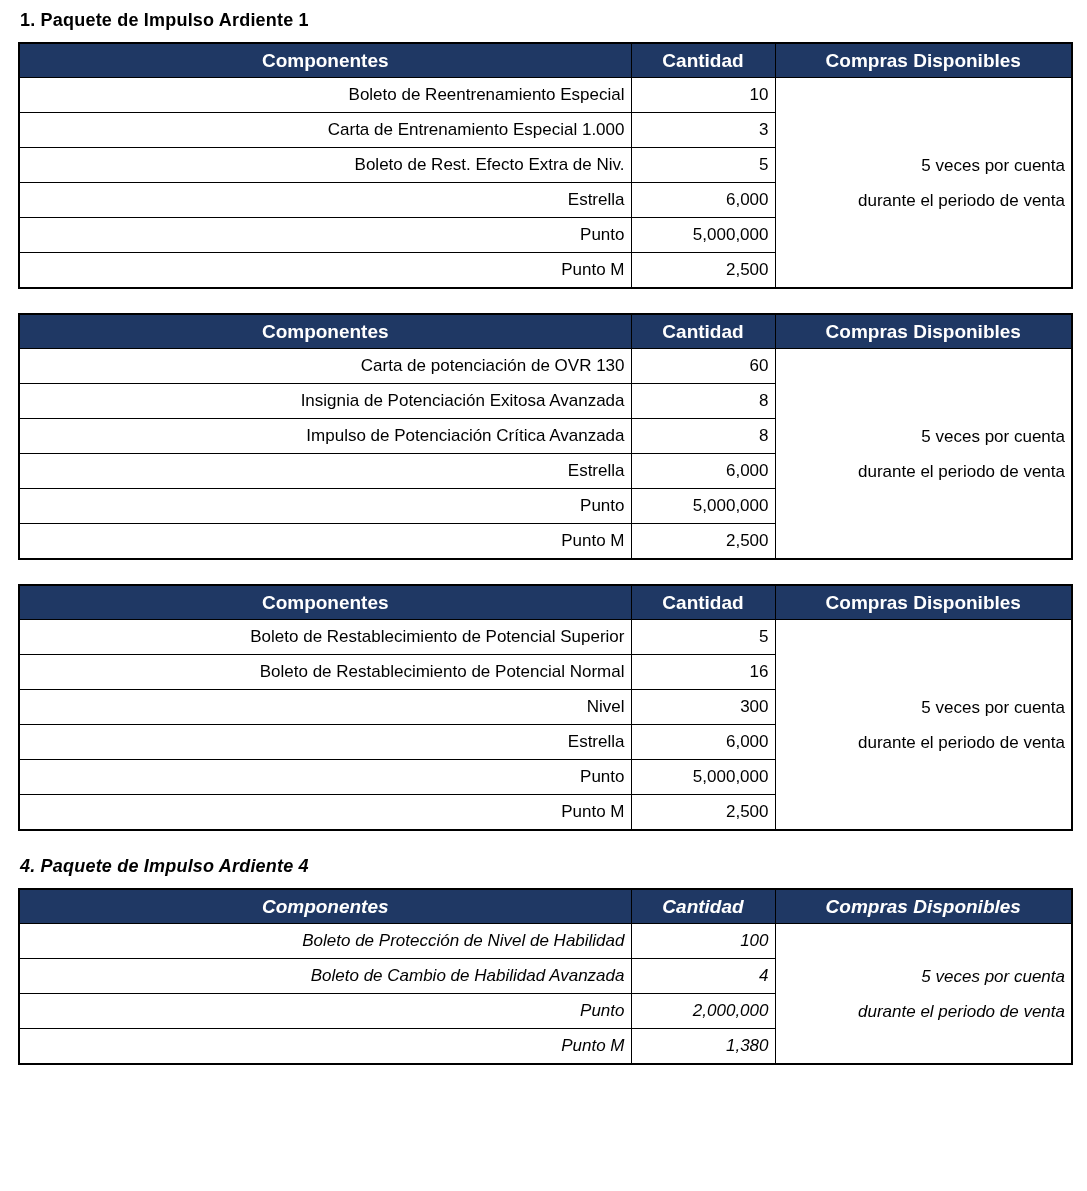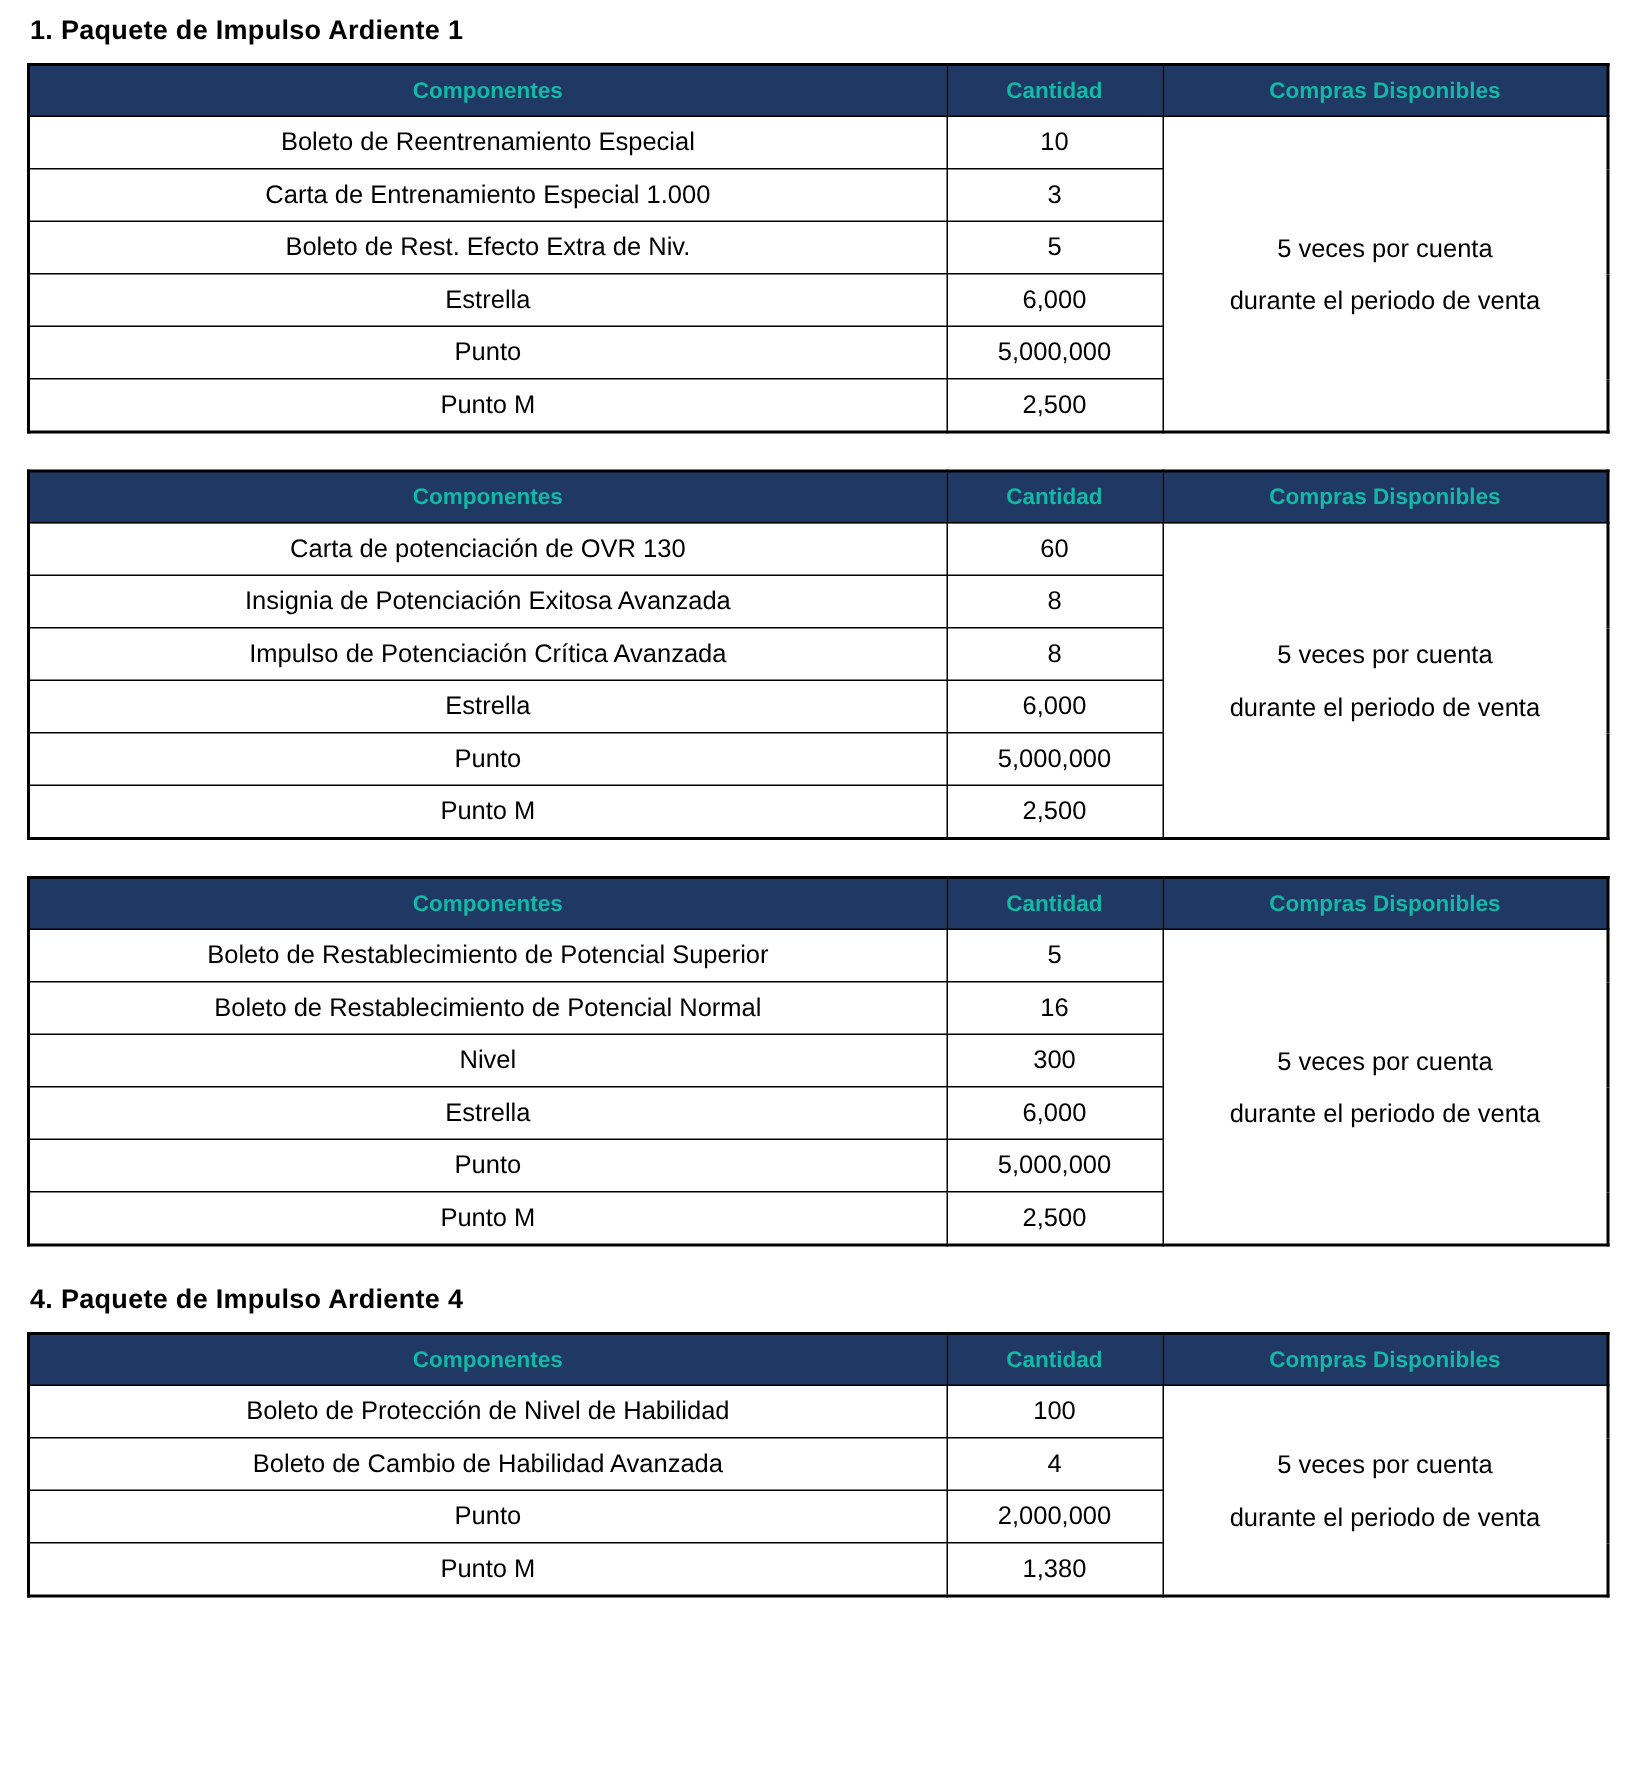--- a/index.html
+++ b/index.html
@@ -8,53 +8,53 @@
     background: #ffffff;
     color: #000000;
     font-family: "Liberation Sans", sans-serif;
   }
   .page {
     width: 1087px;
     box-sizing: border-box;
     padding: 9px 16px 14px 18px;
   }
   .section { margin-bottom: 24px; }
-  .section:last-child { margin-bottom: 0; }
+  .section:last-child { margin-bottom: 0; font-style: italic; }
   .section-title {
     font-size: 18px;
     font-weight: bold;
     letter-spacing: 0.2px;
     margin: 0 0 11px 2px;
     line-height: 22px;
   }
   table.pkg {
     border-collapse: collapse;
     table-layout: fixed;
     width: 1053px;
     border: 2px solid #000000;
   }
   col.c-comp  { width: 612px; }
   col.c-qty   { width: 144px; }
   col.c-avail { width: 297px; }
   table.pkg th {
     background: #1f3864;
-    color: #14b8a6;
+    color: #ffffff;
     font-weight: bold;
-    font-size: 15px;
+    font-size: 19px;
     height: 33px;
     text-align: center;
     vertical-align: middle;
     border: 1px solid #000000;
     padding: 0 4px;
   }
   table.pkg td {
     border: 1px solid #000000;
     font-size: 17px;
     height: 34px;
-    text-align: center;
+    text-align: right;
     vertical-align: middle;
     padding: 0 6px;
     background: #ffffff;
   }
   td.purchases {
     line-height: 35px;
     font-size: 17px;
   }
 </style>
 </head>

